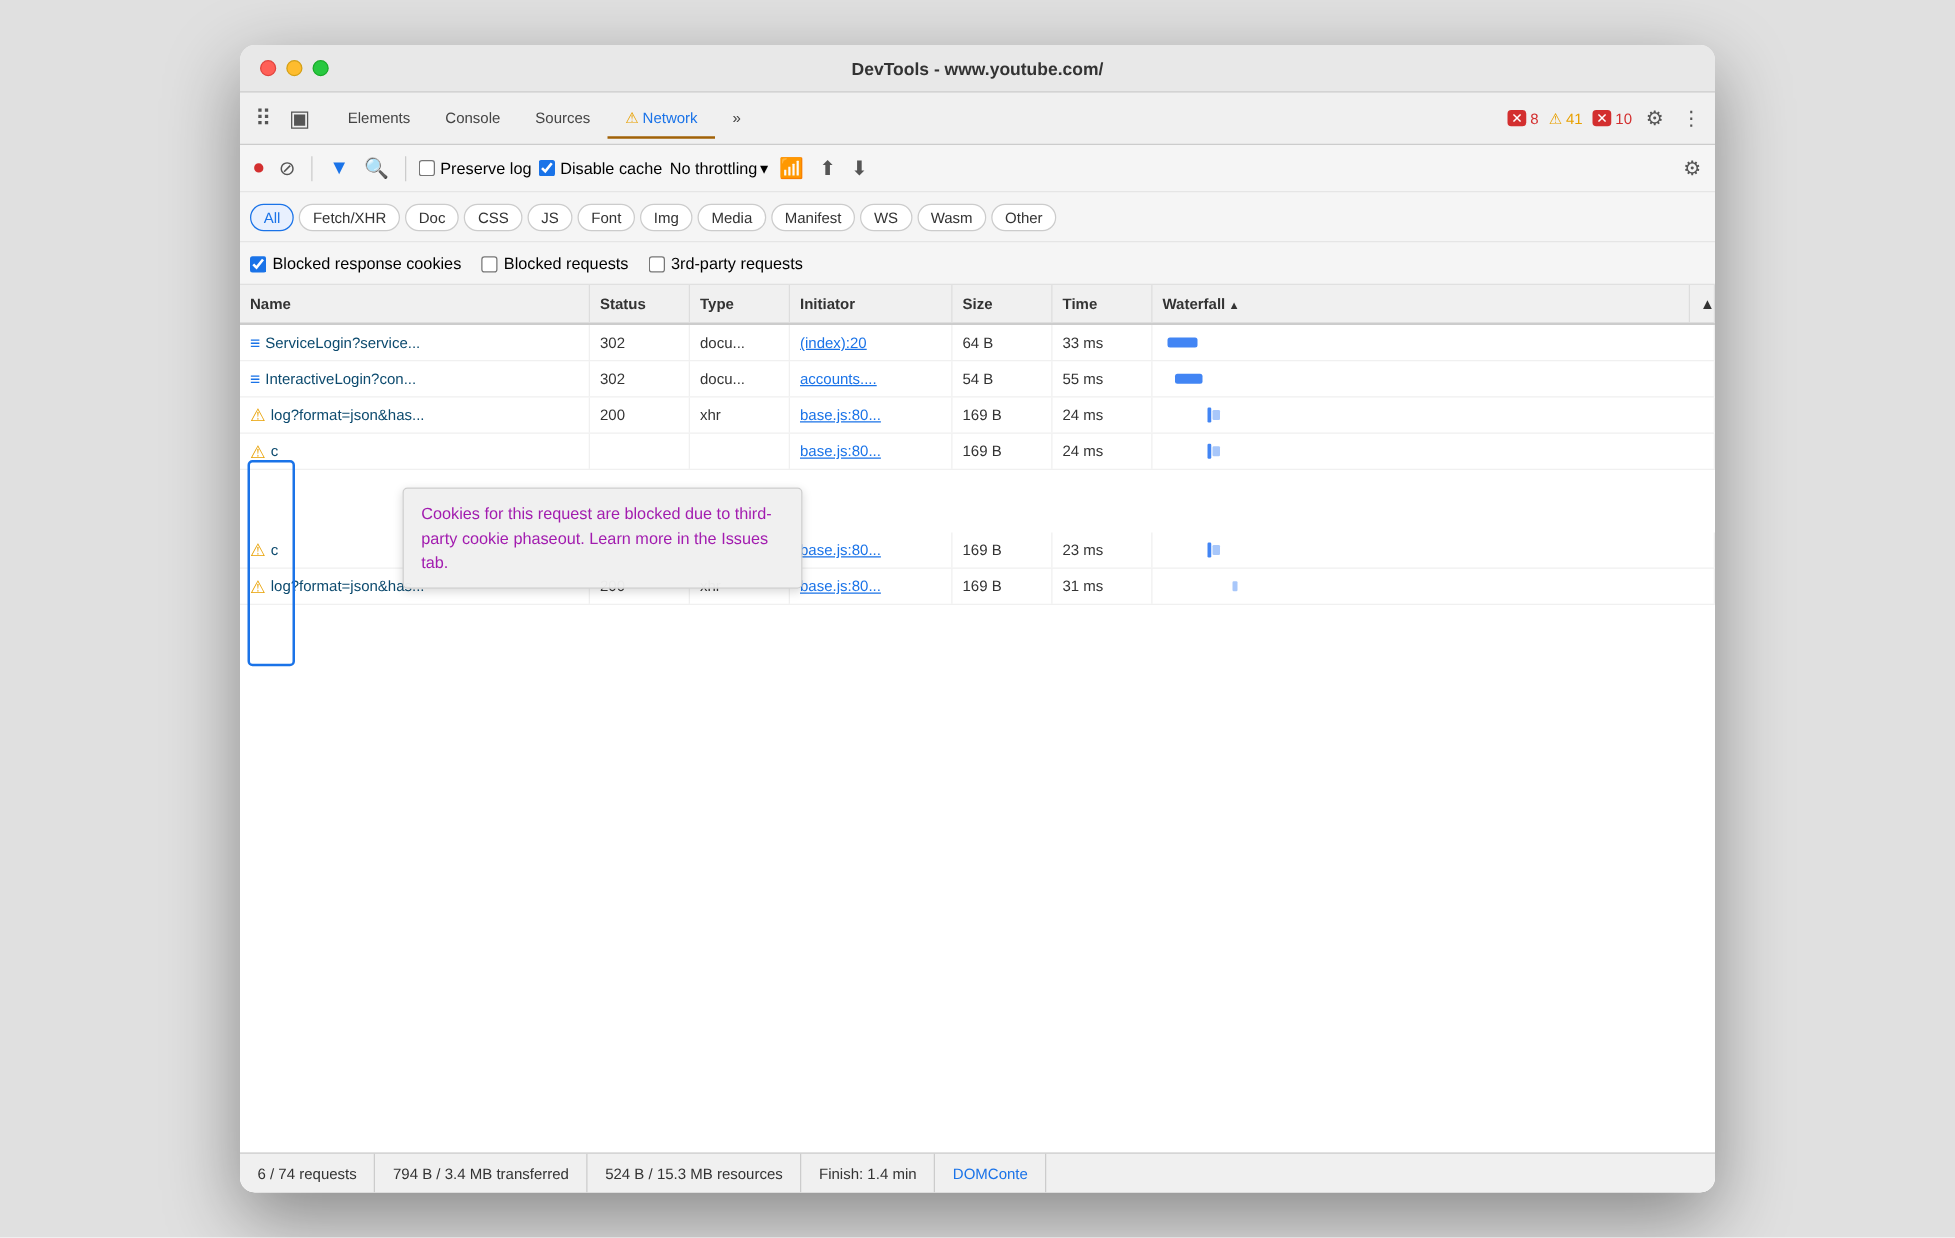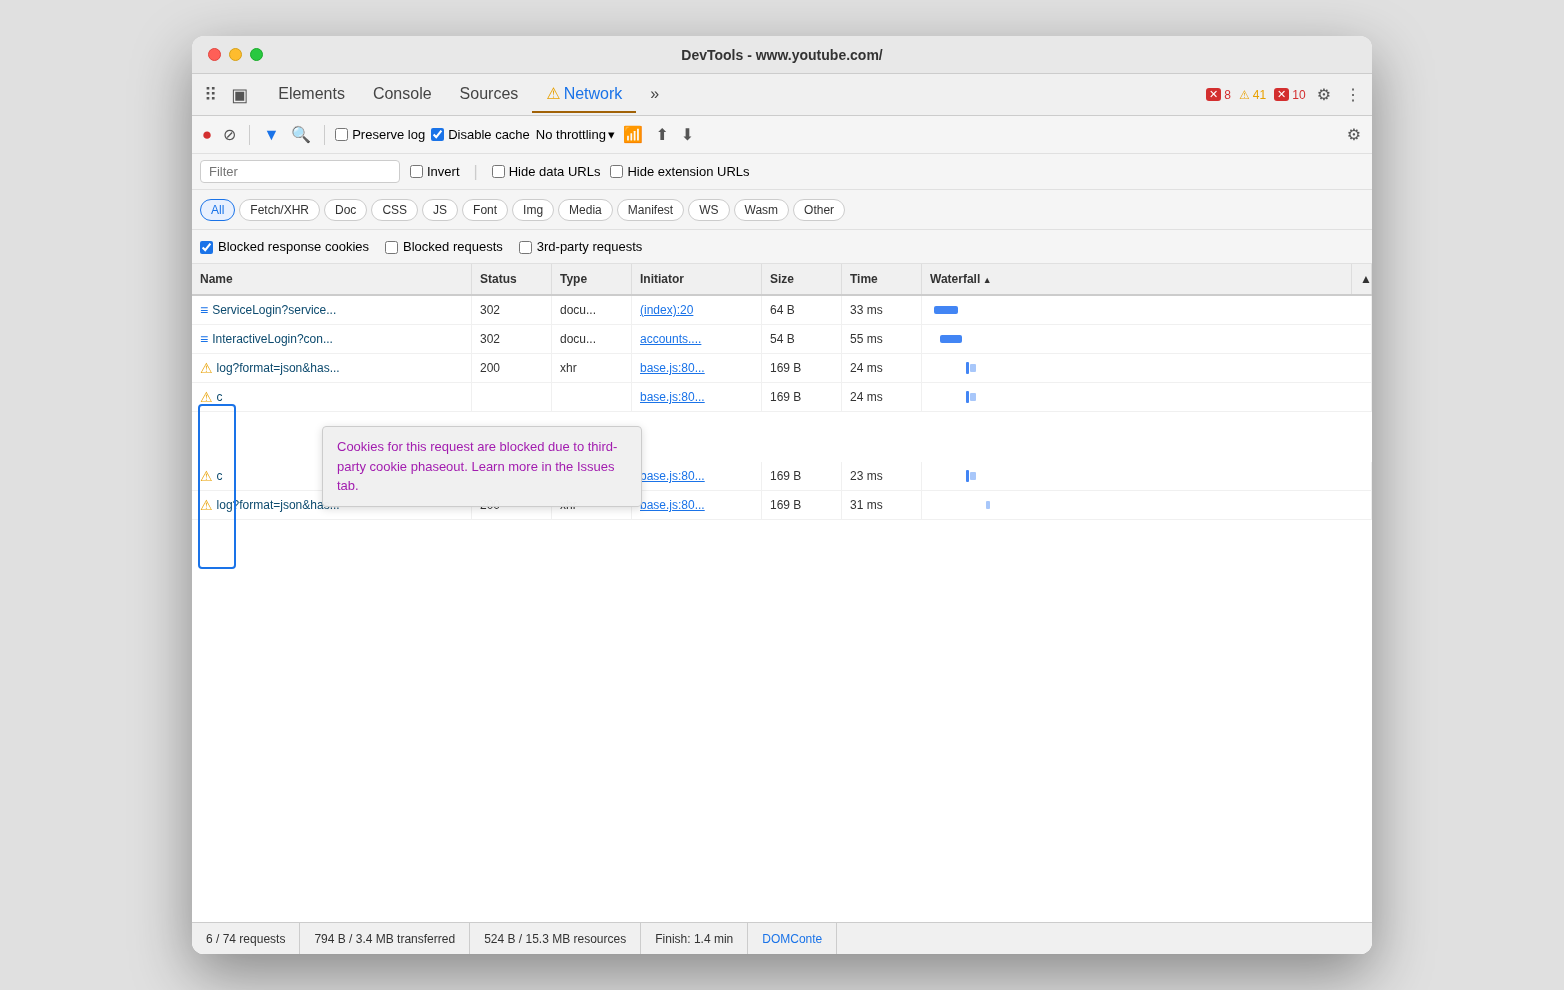--- a/index.html
+++ b/index.html
@@ -67,21 +67,21 @@
       margin-right: 12px;
     }
     .tab-icon {
       font-size: 18px;
       color: #555;
       cursor: pointer;
       padding: 4px;
     }
     .devtools-tab {
       padding: 8px 14px;
-      font-size: 16px;
+      font-size: 12px;
       color: #444;
       cursor: pointer;
       border-bottom: 2px solid transparent;
       white-space: nowrap;
     }
     .devtools-tab.active {
       color: #1a73e8;
       border-bottom: 2px solid #a16207;
     }
     .devtools-tab .warning-icon {
@@ -406,38 +406,20 @@
         <span>No throttling</span>
         <span>▾</span>
       </div>
       <span class="toolbar-icon">📶</span>
       <span class="toolbar-icon">⬆</span>
       <span class="toolbar-icon">⬇</span>
       <div class="tabs-spacer"></div>
       <span class="toolbar-icon">⚙</span>
     </div>
 
-    <div class="filter-row">
-      <div class="filter-input-wrap">
-        <input class="filter-input" type="text" placeholder="Filter" style="">
-      </div>
-      <label class="filter-checkbox-group">
-        <input type="checkbox" style="">
-        <span>Invert</span>
-      </label>
-      <span style="color:#ccc;margin:0 4px;">|</span>
-      <label class="filter-checkbox-group">
-        <input type="checkbox" style="">
-        <span>Hide data URLs</span>
-      </label>
-      <label class="filter-checkbox-group">
-        <input type="checkbox" style="">
-        <span>Hide extension URLs</span>
-      </label>
-    </div>
 
     <div class="type-filter-row">
       <button class="type-btn active">All</button>
       <button class="type-btn">Fetch/XHR</button>
       <button class="type-btn">Doc</button>
       <button class="type-btn">CSS</button>
       <button class="type-btn">JS</button>
       <button class="type-btn">Font</button>
       <button class="type-btn">Img</button>
       <button class="type-btn">Media</button>

